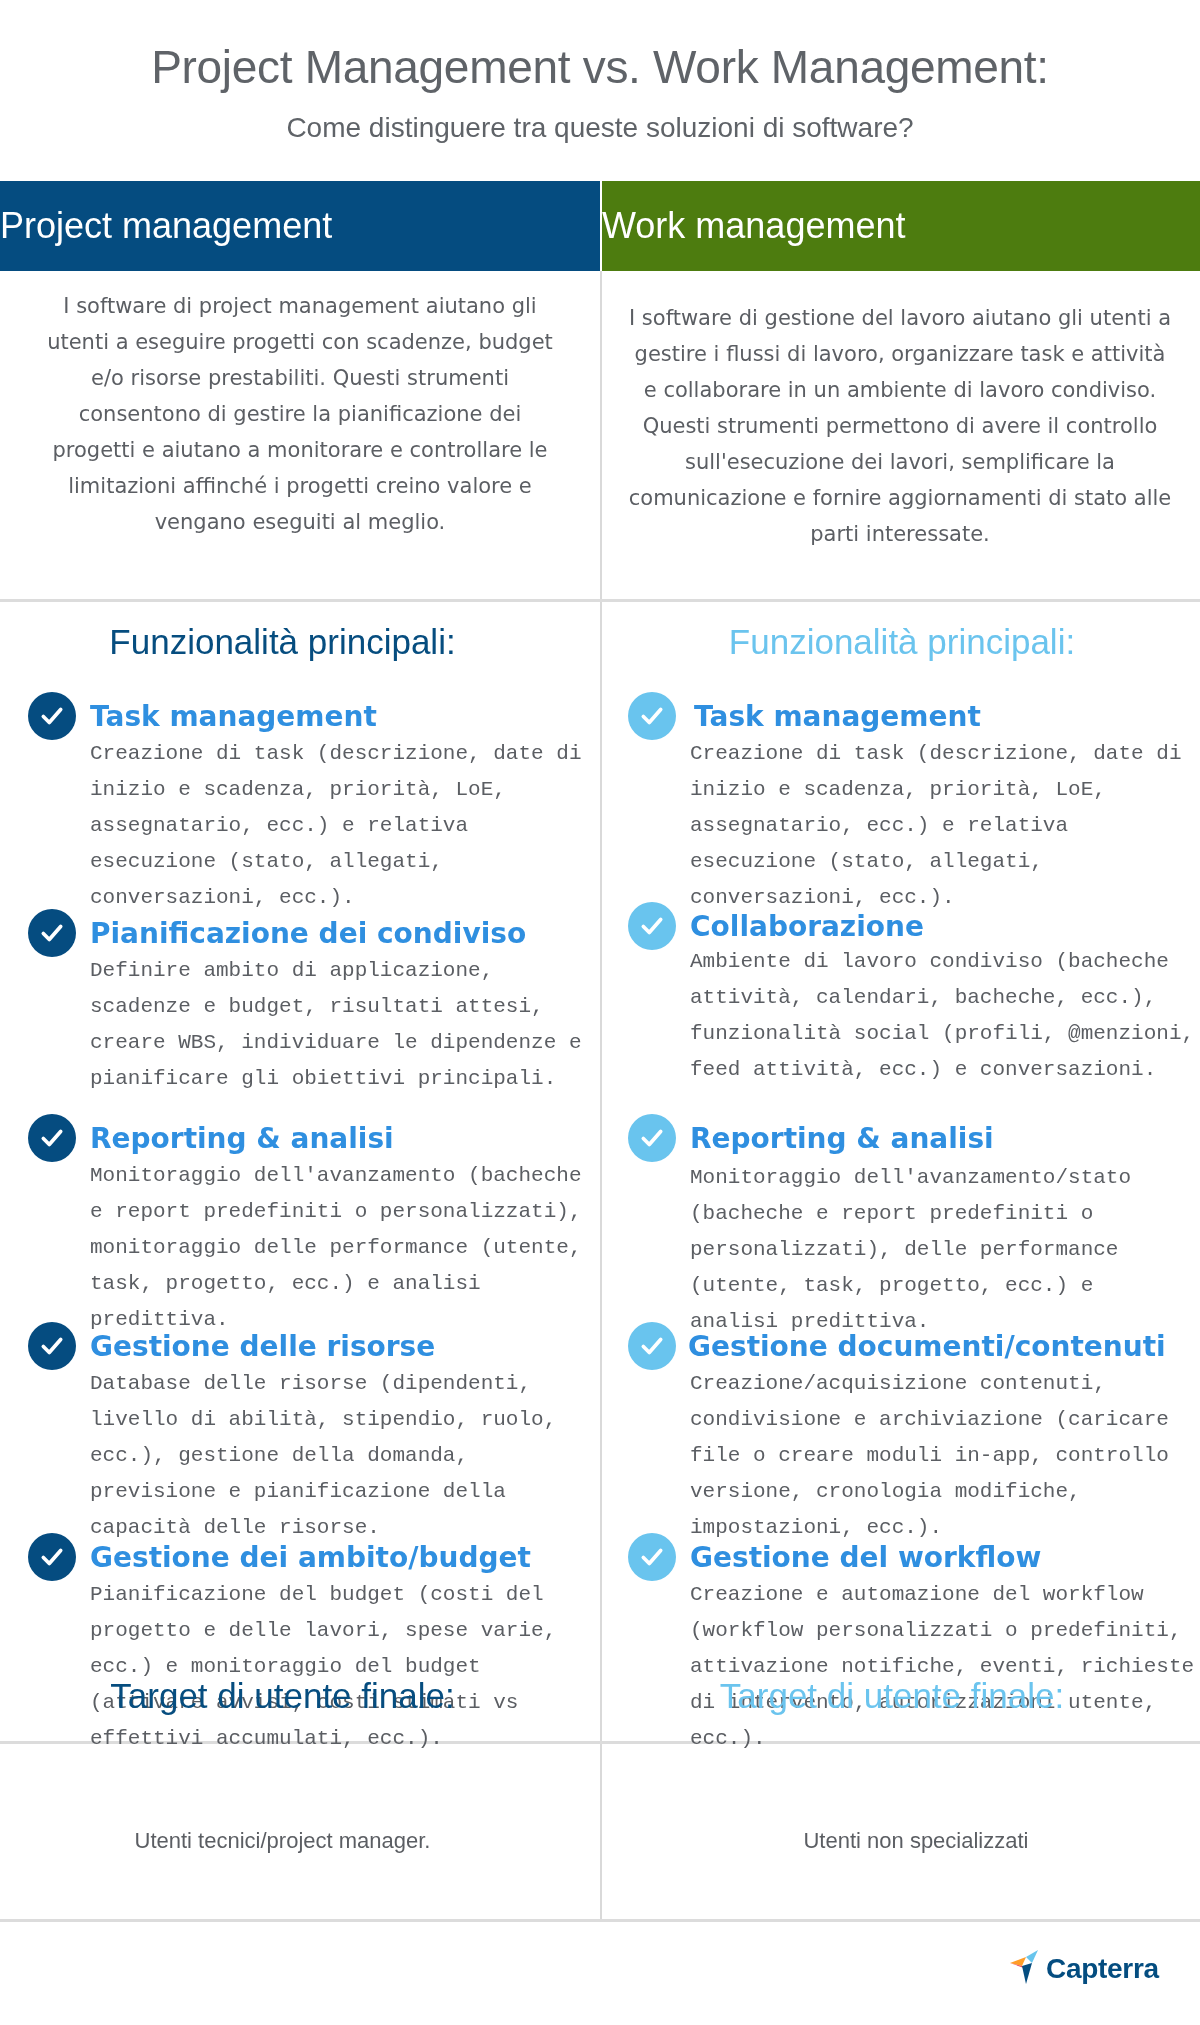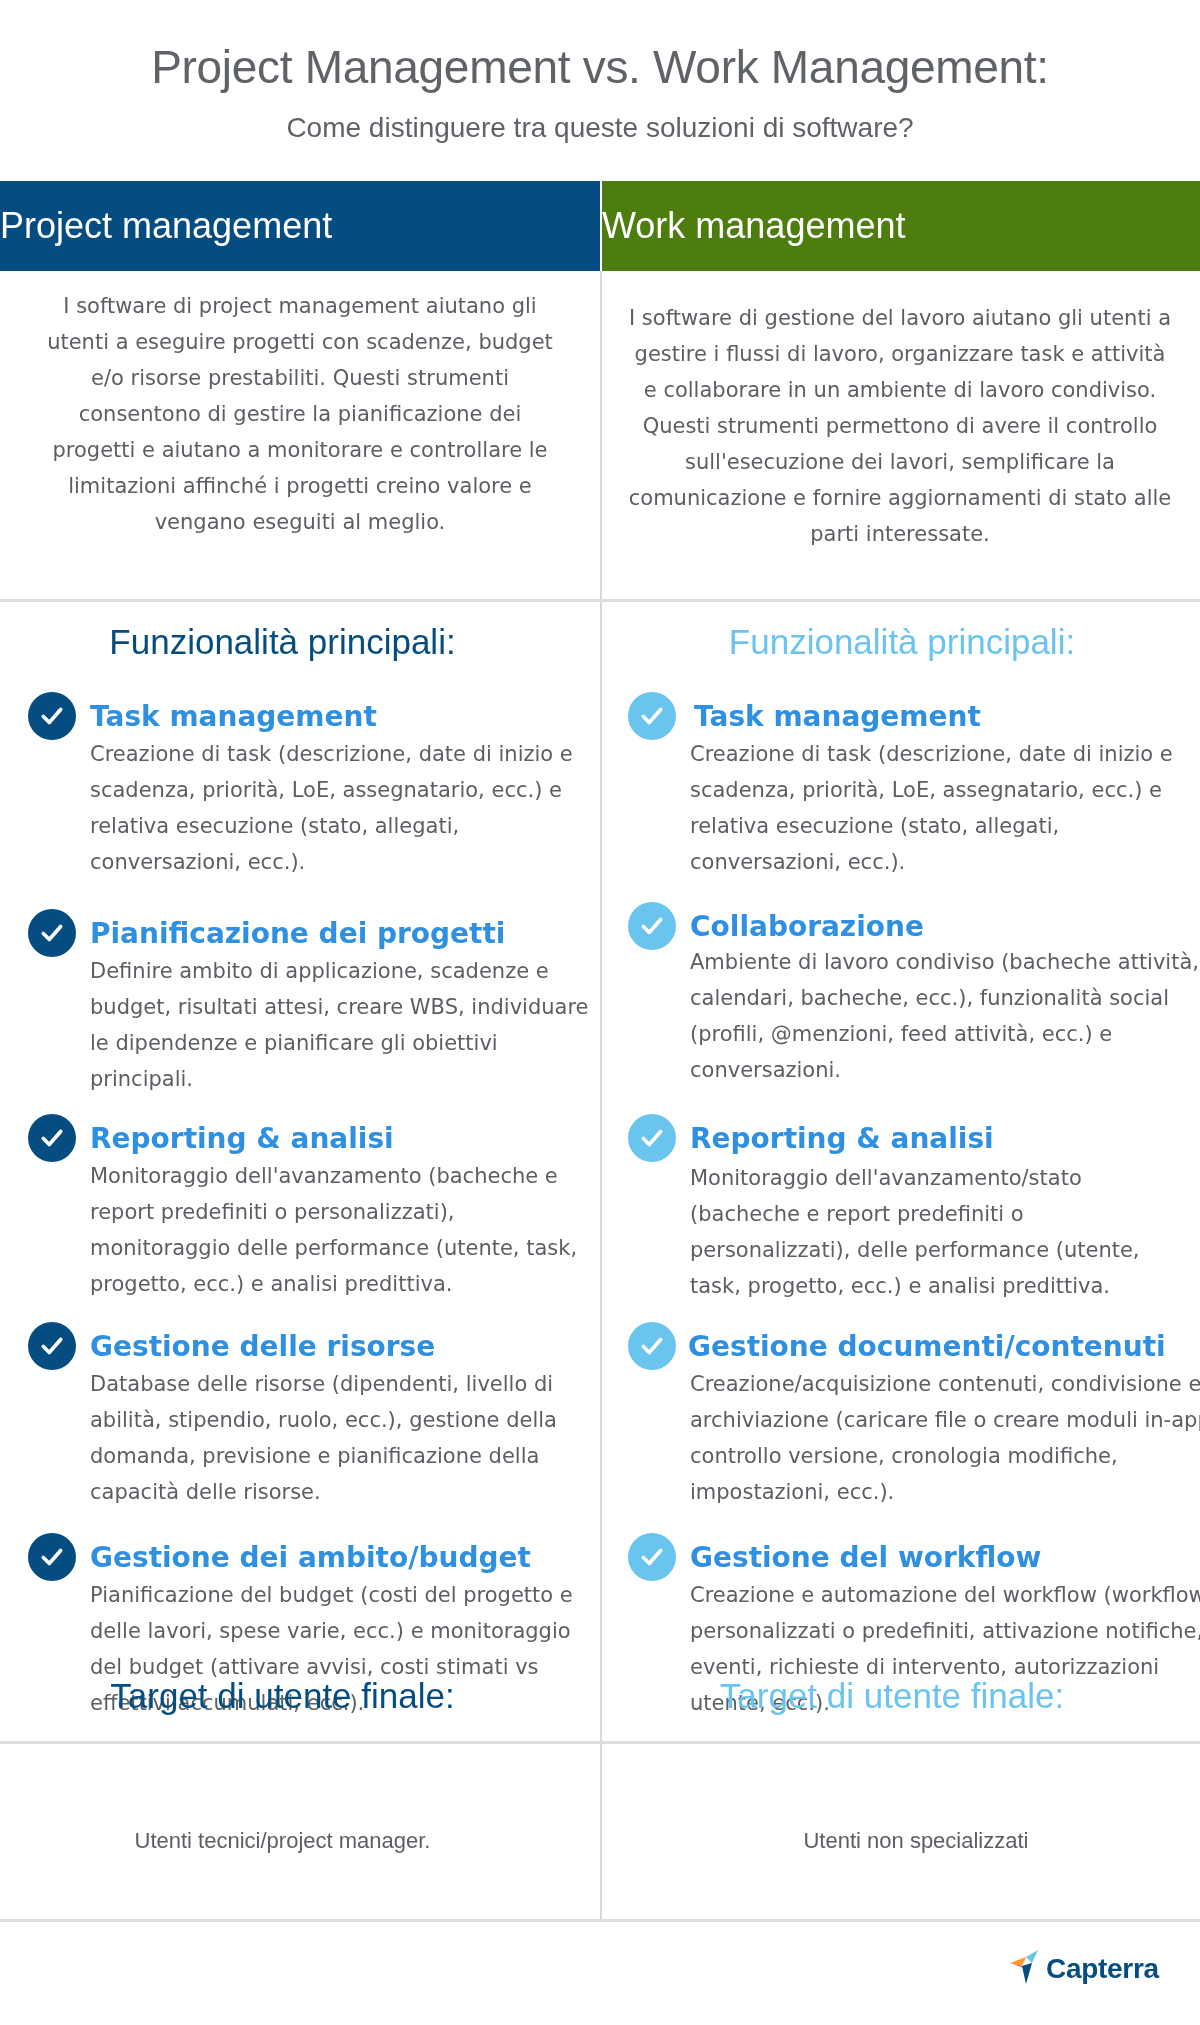--- a/index.html
+++ b/index.html
@@ -29,21 +29,21 @@
 
   .feature { position: absolute; }
   .check { position: absolute; left: 0; top: 0; width: 48px; height: 48px; border-radius: 50%;
     display: flex; align-items: center; justify-content: center; }
   .check.dark { background: #054c80; }
   .check.light { background: #69c4ee; }
   .check svg { width: 26px; height: 26px; }
   .feature-title { position: absolute; left: 62px; top: 8px; white-space: nowrap;
     font-size: 28px; font-weight: bold; color: #2f8fe0; }
   .feature-body { position: absolute; left: 62px; top: 44px; width: 500px;
-    font-size: 21px; line-height: 36px; color: #5b5e63; }
+    font-size: 21px; line-height: 36px; color: #5b5e63; font-family: Liberation Mono, monospace; }
 
   .target-title { position: absolute; top: 1676px; font-family: "Liberation Sans", sans-serif; font-size: 35px; text-align: center; }
   .target-title.left { left: 0; width: 565px; color: #064d7f; }
   .target-title.right { left: 602px; width: 580px; color: #6bc4ee; }
   .target-text { position: absolute; top: 1828px; font-family: "Liberation Sans", sans-serif; font-size: 22px; color: #5b5e63; text-align: center; }
   .target-text.left { left: 0; width: 565px; }
   .target-text.right { left: 602px; width: 580px; padding-left: 48px; }
 
   .logo { position: absolute; left: 1010px; top: 1950px; display: flex; align-items: center; }
   .logo-text { font-family: "Liberation Sans", sans-serif; font-weight: bold; font-size: 28px; color: #044d80; margin-left: 4px; letter-spacing: -0.3px; }
@@ -80,21 +80,21 @@
   </div>
   <div class="feature-title">Task management</div>
   <div class="feature-body">Creazione di task (descrizione, date di inizio e scadenza, priorità, LoE, assegnatario, ecc.) e relativa esecuzione (stato, allegati, conversazioni, ecc.).</div>
 </div>
 <div class="feature" style="left:28px; top:909px;">
   <div class="check dark">
     <svg viewBox="0 0 24 24">
         <path d="M4 12.5 L9.5 18 L20 6" fill="none" stroke="#fff" stroke-width="3.4" stroke-linecap="round" stroke-linejoin="round"></path>
       </svg>
   </div>
-  <div class="feature-title">Pianificazione dei progetti</div>
+  <div class="feature-title">Pianificazione dei condiviso</div>
   <div class="feature-body">Definire ambito di applicazione, scadenze e budget, risultati attesi, creare WBS, individuare le dipendenze e pianificare gli obiettivi principali.</div>
 </div>
 <div class="feature" style="left:28px; top:1114px;">
   <div class="check dark">
     <svg viewBox="0 0 24 24">
         <path d="M4 12.5 L9.5 18 L20 6" fill="none" stroke="#fff" stroke-width="3.4" stroke-linecap="round" stroke-linejoin="round"></path>
       </svg>
   </div>
   <div class="feature-title">Reporting &amp; analisi</div>
   <div class="feature-body">Monitoraggio dell'avanzamento (bacheche e report predefiniti o personalizzati), monitoraggio delle performance (utente, task, progetto, ecc.) e analisi predittiva.</div>

